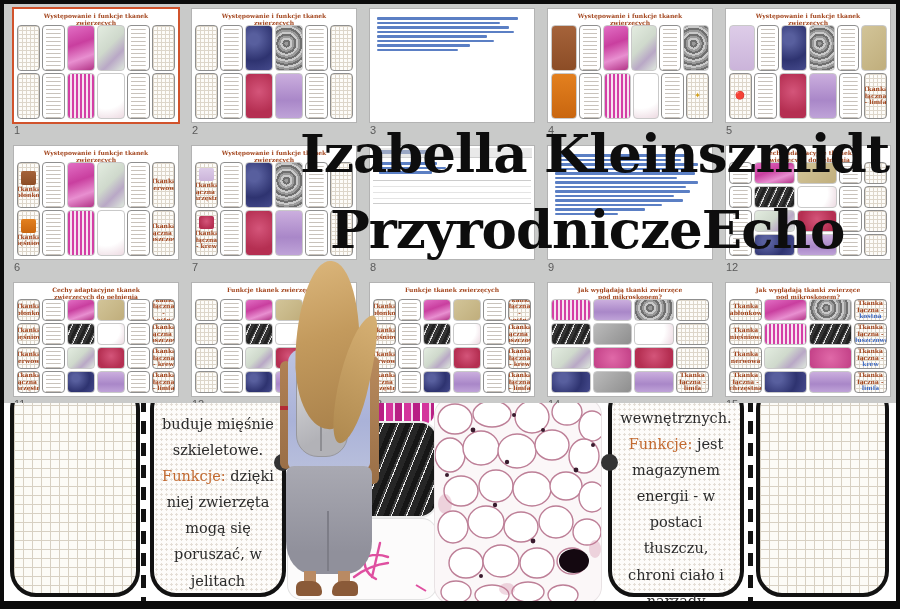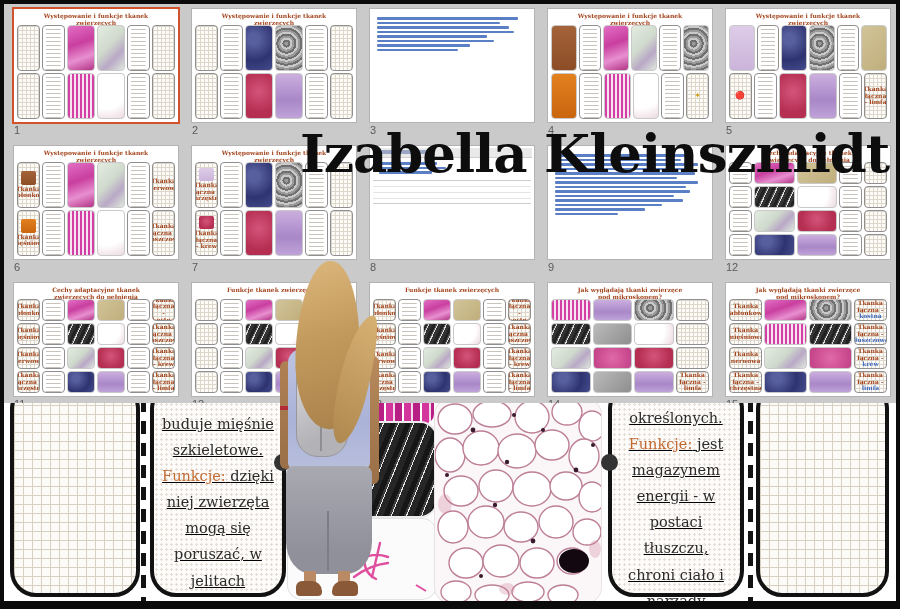--- a/index.html
+++ b/index.html
@@ -37,21 +37,21 @@
     background:repeating-linear-gradient(180deg,#fff 0 5px,#e4e4e4 5px 6px);}
   
   .overlay-title{position:absolute;z-index:30;color:#0d0d0d;font-family:"DejaVu Serif",serif;font-weight:bold;
     font-size:53px;line-height:1;white-space:nowrap;text-align:center;letter-spacing:-1px;}
   
   .pane{position:absolute;left:4px;top:403px;width:892px;height:198px;background:#fff;overflow:hidden;}
   .bigcard{position:absolute;top:-20px;height:214px;border:4px solid #121212;border-radius:26px;box-sizing:border-box;}
   .bg-grid-lg{background-color:#fcfbf7;
     background-image:linear-gradient(#d7d0c3 1px,transparent 1px),linear-gradient(90deg,#d7d0c3 1px,transparent 1px);
     background-size:9px 9px;}
-  .bg-dots{background-color:#fdfcfa;background-image:radial-gradient(#e4ded6 1px,transparent 1.2px);background-size:5px 5px;text-decoration:underline;}
+  .bg-dots{background-color:#fdfcfa;background-image:radial-gradient(#e4ded6 1px,transparent 1.2px);background-size:5px 5px;}
   .dashline{position:absolute;top:-4px;width:5px;height:208px;
     background:repeating-linear-gradient(180deg,#121212 0 13px,transparent 13px 22px);}
   .cardtext{font-family:"DejaVu Serif",serif;font-size:14.5px;line-height:1.8;color:#2b2b2b;text-align:center;
     padding:24px 8px 0 8px;}
   .funkcje{color:#c2692f;}
   .dot{position:absolute;width:17px;height:17px;border-radius:50%;background:#333;z-index:6;}
   .muscle-img{position:absolute;left:296px;top:20px;width:136px;height:93px;border-radius:16px;
     background:repeating-linear-gradient(112deg,#161616 0 5px,#3c3c3c 5px 7px,#e9e9e9 7px 8px,#262626 8px 14px);
     box-shadow:0 0 0 2px #ececec;}
   .pink-strip{position:absolute;left:328px;top:0;width:102px;height:21px;border-radius:0 0 10px 10px;
@@ -550,20 +550,21 @@
             <div class="cell labelb bg-grid-sm">
               <div class="lab">Tkanka łączna - <span class="blue">limfa</span></div>
             </div>
           </div>
         </div>
       </div>
       <div class="slide-num" style="left: 722px; top: 394px;">15</div>
     </div>
 
   <div class="overlay-title" style="left:300px;top:127px;width:570px;">Izabella Kleinszmidt –</div>
+  <div class="overlay-title" style="left:330px;top:203px;width:430px;">PrzyrodniczeEcho</div>
 
   <div class="pane">
     <div class="bigcard bg-grid-lg" style="left:6px;width:130px;"></div>
     <div class="dashline" style="left:137px;"></div>
 
     <div class="bigcard bg-dots" style="left:146px;width:136px;">
       <div class="cardtext">
         <span>buduje mięśnie szkieletowe.</span><br>
         <span class="funkcje">Funkcje:</span>
         <span>dzięki niej zwierzęta mogą się poruszać, w jelitach przesuwa się pokarm, a w naczyniach krwionośnych krąży krew.</span>
@@ -629,21 +630,21 @@
           <ellipse cx="10" cy="105" rx="7" ry="10"></ellipse>
             <ellipse cx="160" cy="150" rx="6" ry="9"></ellipse>
           <ellipse cx="72" cy="190" rx="8" ry="6"></ellipse>
         </g>
       </svg>
     </div>
 
     <div class="dot" style="left:597px;top:51px;"></div>
     <div class="bigcard bg-dots" style="left:604px;width:136px;">
       <div class="cardtext" style="padding-top:18px;">
-        <span>określonych.</span><br>
+        <span>wewnętrznych.</span><br>
         <span class="funkcje">Funkcje:</span>
         <span>jest magazynem energii - w postaci tłuszczu, chroni ciało i narządy wewnętrzne przed urazami oraz chroni przed chłodem.</span>
       </div>
     </div>
     <div class="dashline" style="left:744px;"></div>
     <div class="bigcard bg-grid-lg" style="left:752px;width:133px;"></div>
   </div>
 
   <div class="person">
     <div class="arm-l"></div>

